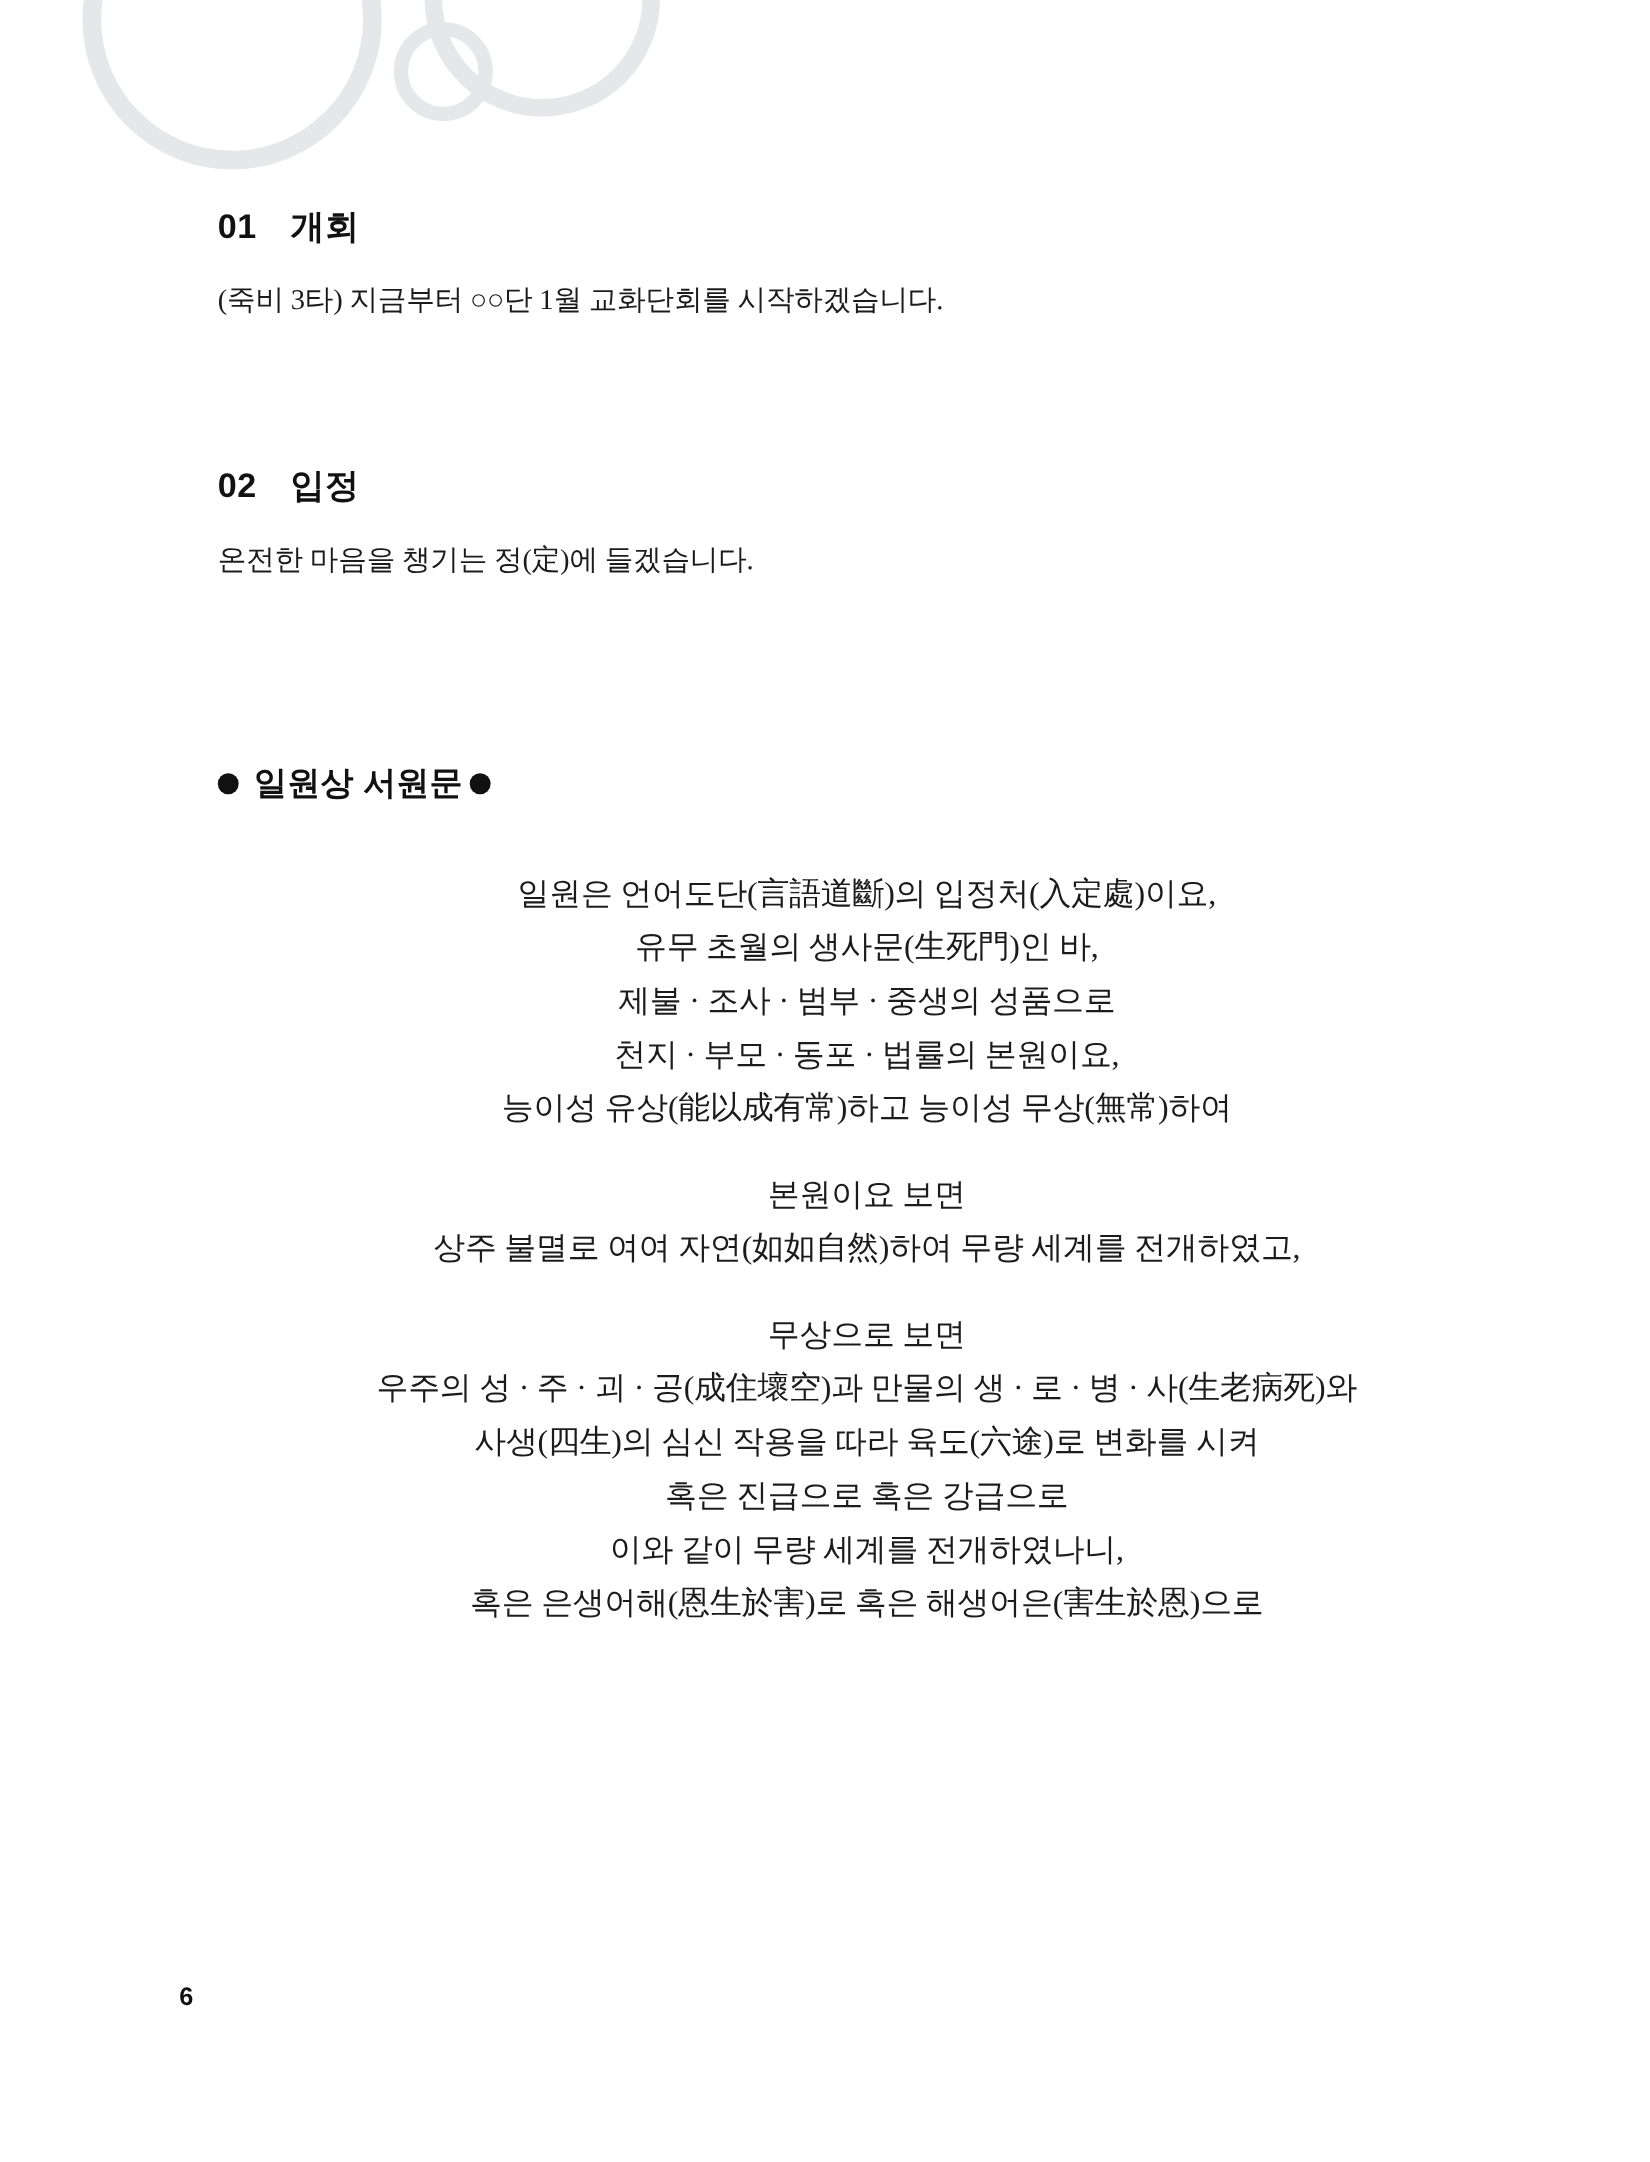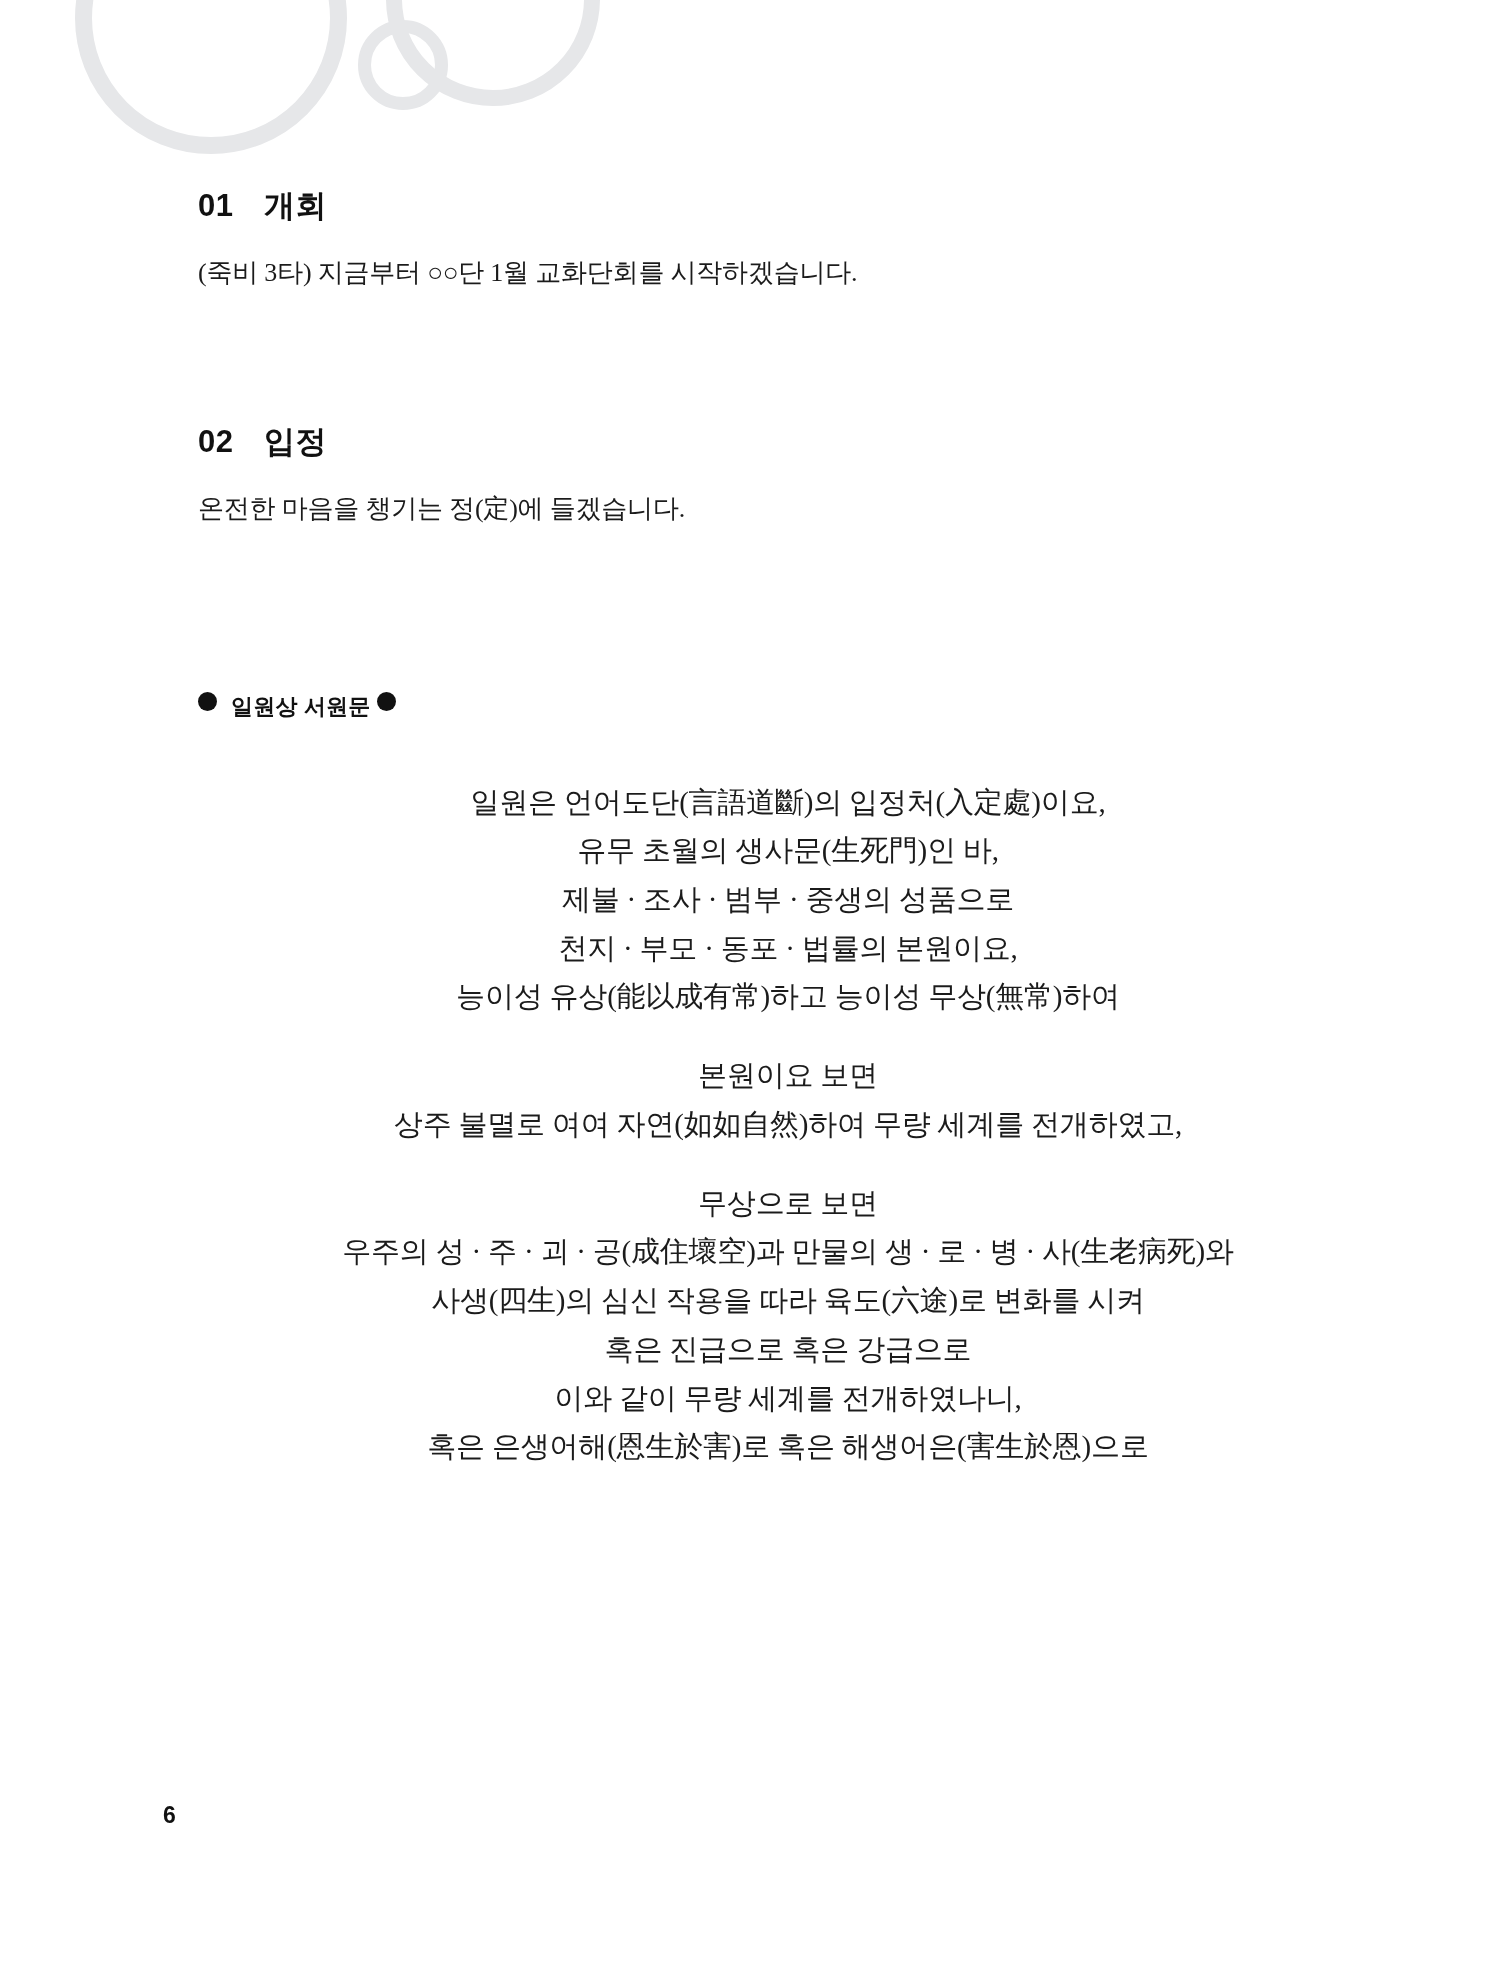--- a/index.html
+++ b/index.html
@@ -99,25 +99,25 @@
     letter-spacing: -0.2px;
   }
 
   .gap-lg { height: 128px; }
   .gap-md { height: 56px; }
   .gap-sm { height: 34px; }
 
   .sutra-head {
     font-family: "Liberation Sans", "DejaVu Sans", sans-serif;
     font-weight: bold;
-    font-size: 22px;
+    font-size: 30px;
     color: #111111;
     margin: 0;
     display: flex;
-    align-items: flex-start;
+    align-items: center;
     letter-spacing: 0.2px;
   }
   .bullet-dot {
     display: inline-block;
     width: 19px;
     height: 19px;
     border-radius: 50%;
     background: #111111;
     margin-right: 14px;
     flex: none;

